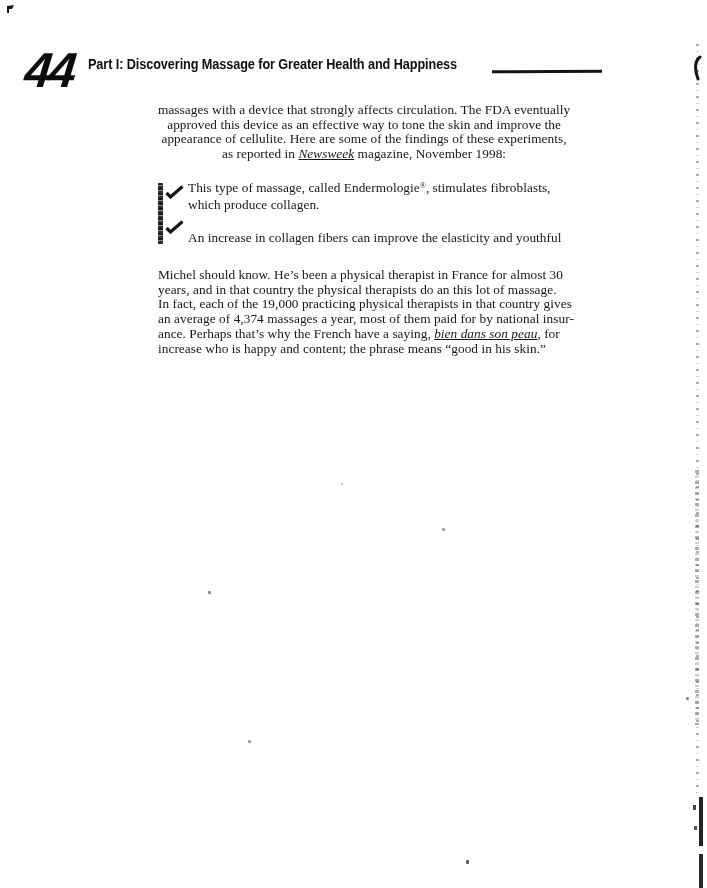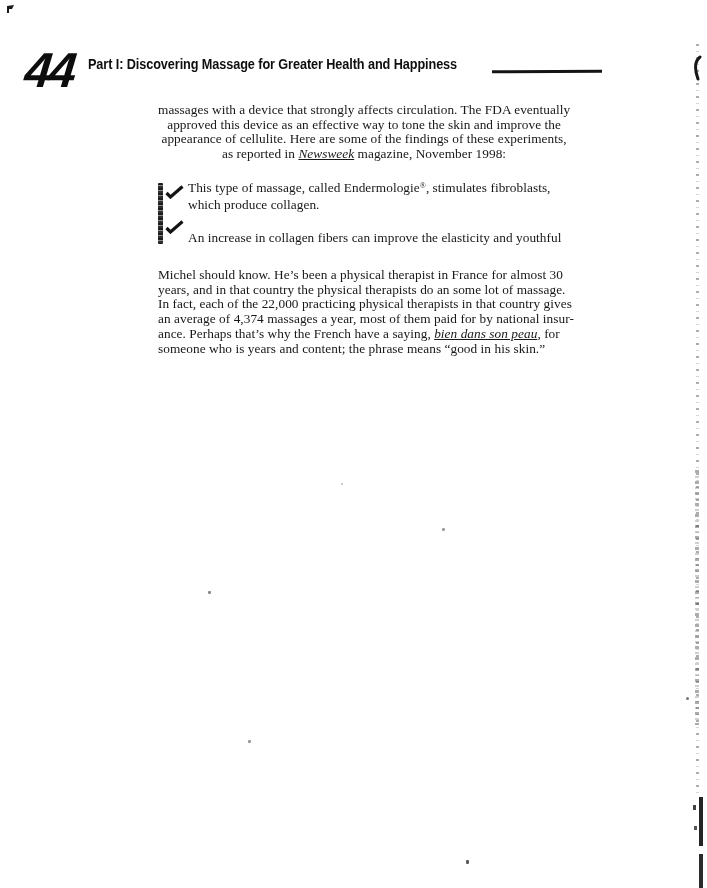--- a/index.html
+++ b/index.html
@@ -133,25 +133,25 @@
   <div id="bullet1" class="bodytext">
     <div class="line"><span>This type of massage, called Endermologie</span><span class="reg-mark">®</span><span>, stimulates fibroblasts,</span></div>
     <div class="line">which produce collagen.</div>
   </div>
   <div id="bullet2" class="bodytext">
     <div class="line">An increase in collagen fibers can improve the elasticity and youthful</div>
   </div>
 
   <div id="para2" class="bodytext">
     <div class="line">Michel should know. He’s been a physical therapist in France for almost 30</div>
-    <div class="line">years, and in that country the physical therapists do an some lot of massage.</div>
-    <div class="line">In fact, each of the 22,000 practicing physical therapists in that country gives</div>
+    <div class="line">years, and in that country the physical therapists do an this lot of massage.</div>
+    <div class="line">In fact, each of the 19,000 practicing physical therapists in that country gives</div>
     <div class="line">an average of 4,374 massages a year, most of them paid for by national insur-</div>
     <div class="line"><span>ance. Perhaps that’s why the French have a saying, </span><em>bien dans son peau</em><span>, for</span></div>
-    <div class="line">someone who is years and content; the phrase means “good in his skin.”</div>
+    <div class="line">increase who is happy and content; the phrase means “good in his skin.”</div>
   </div>
 
   <div id="edge-dashes" class="art"></div>
   <div id="edge-dashes-dark" class="art"></div>
   <svg id="edge-hook" class="art" width="12" height="26" viewBox="0 0 12 26">
     <path d="M10 2 C5 6 4 13 8 24" fill="none" stroke="#161616" stroke-width="3" stroke-linecap="round"></path>
   </svg>
   <div id="edge-dark-1" class="art"></div>
   <div id="edge-dark-2" class="art"></div>
   <div id="edge-speck-a" class="art"></div>

